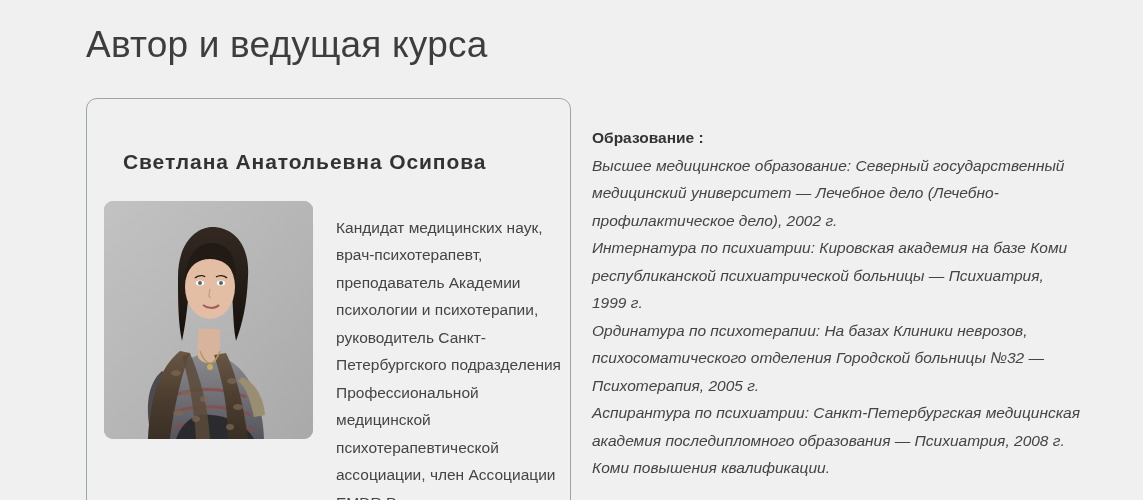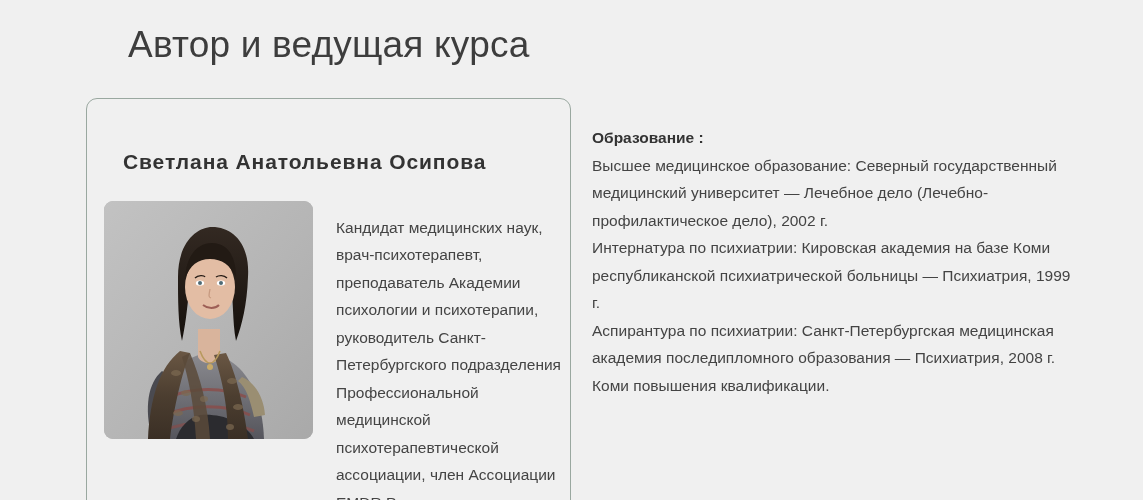--- a/index.html
+++ b/index.html
@@ -18,21 +18,20 @@
   .page-title {
     position: absolute;
     left: 86px;
     top: -3px;
     font-size: 37px;
     font-weight: 400;
     color: #3d3d3d;
     letter-spacing: 0.2px;
     line-height: 1.25;
     white-space: nowrap;
-    margin-left: 42px;
   }
 
   
   .profile-card {
     position: absolute;
     left: 86px;
     top: 66px;
     width: 485px;
     height: 431px;
     box-sizing: border-box;
@@ -97,20 +96,21 @@
     font-size: 15.5px;
     line-height: 27.5px;
     color: #444444;
   }
   .education-heading {
     font-weight: bold;
     color: #333333;
   }
   .education-entry {
     margin: 0;
+    font-style: italic;
   }
 </style>
 </head>
 <body>
 
 <h1 class="page-title">Автор и ведущая курса</h1>
 
 <section class="profile-card">
 
   <h2 class="card-name">Светлана Анатольевна Осипова</h2>
@@ -194,15 +194,16 @@
 
     <p class="bio-text">Кандидат медицинских наук, врач-психотерапевт, преподаватель Академии психологии и психотерапии, руководитель Санкт-Петербургского подразделения Профессиональной медицинской психотерапевтической ассоциации, член Ассоциации EMDR России.</p>
 
   </div>
 </section>
 
 <aside class="education-col">
   <div class="education-heading">Образование :</div>
   <p class="education-entry">Высшее медицинское образование: Северный государственный медицинский университет — Лечебное дело (Лечебно-профилактическое дело), 2002 г.</p>
   <p class="education-entry">Интернатура по психиатрии: Кировская академия на базе Коми республиканской психиатрической больницы — Психиатрия, 1999 г.</p>
+  <p class="education-entry">Ординатура по психотерапии: На базах Клиники неврозов, психосоматического отделения Городской больницы №32 — Психотерапия, 2005 г.</p>
   <p class="education-entry">Аспирантура по психиатрии: Санкт-Петербургская медицинская академия последипломного образования — Психиатрия, 2008 г.</p>
   <p class="education-entry">Коми повышения квалификации.</p>
 </aside>
 
 </body></html>

